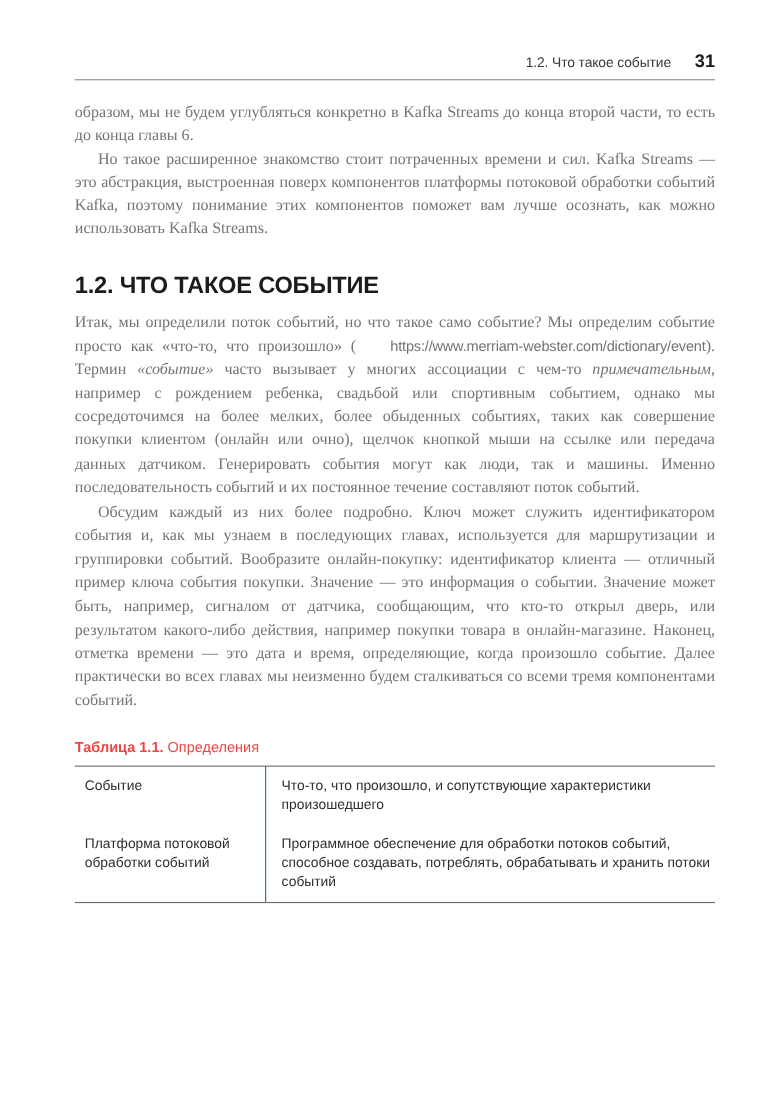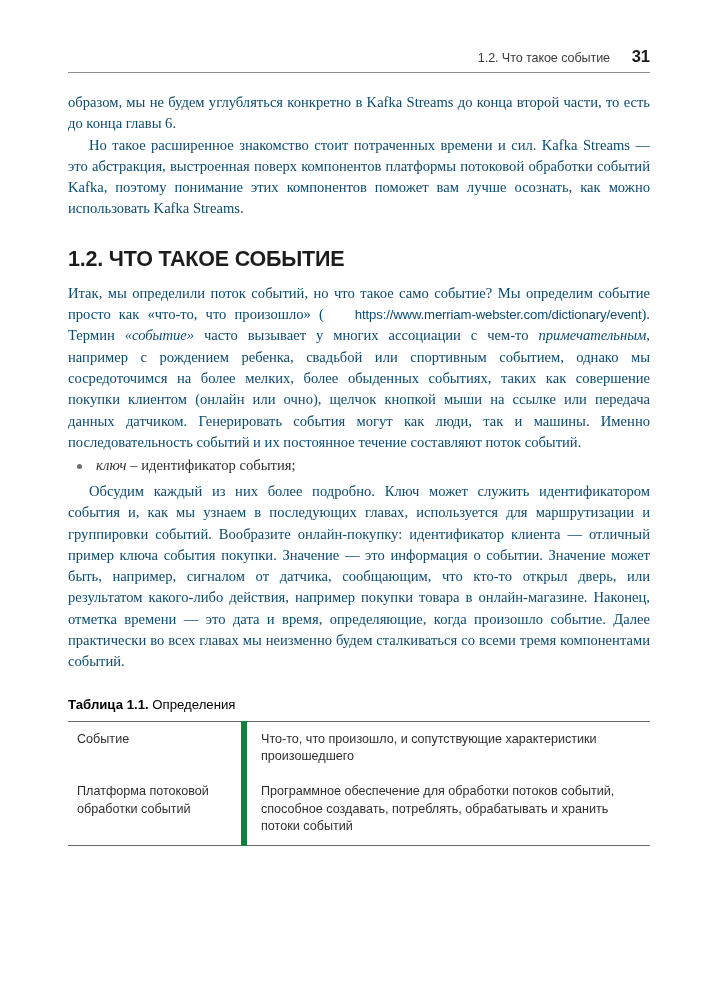--- a/index.html
+++ b/index.html
@@ -62,21 +62,21 @@
     width: 582px;
   }
 
   p.body {
     margin: 0;
     font-size: 14.6px;
     line-height: 21.3px;
     text-align: justify;
     text-justify: inter-word;
     hyphens: manual;
-    color: #0c4a6e;
+    color: #737373;
   }
   p.body.indent { text-indent: 21px; }
 
   .url {
     font-family: "Liberation Sans", "DejaVu Sans", sans-serif;
     font-size: 13.2px;
     letter-spacing: -0.15px;
     padding-left: 31px;
   }
   .ital { font-style: italic; }
@@ -114,21 +114,21 @@
     height: 5px;
     border-radius: 50%;
     background: #6f6f6f;
   }
 
   
   .table-caption {
     margin-top: 24px;
     font-family: "Liberation Sans", "DejaVu Sans", sans-serif;
     font-size: 13.2px;
-    color: #000000;
+    color: #ef4444;
   }
   .table-caption .cap-label { font-weight: bold; }
 
   table.deftable {
     margin-top: 9px;
     width: 582px;
     border-collapse: collapse;
     font-family: "Liberation Sans", "DejaVu Sans", sans-serif;
     font-size: 12.6px;
     color: #2f2f2f;
@@ -137,21 +137,21 @@
   }
   table.deftable td {
     vertical-align: top;
     padding: 9px 10px 9px 10px;
     line-height: 17.4px;
   }
   table.deftable td.term {
     width: 140px;
     padding-left: 9px;
     padding-right: 24px;
-    border-right: 6px solid #15803d;
+    border-right: 1px solid #15803d;
   }
   table.deftable td.def {
     padding-left: 14px;
     padding-right: 4px;
   }
 </style>
 </head>
 <body>
 
 <div class="page">
@@ -167,23 +167,20 @@
     <p class="body">образом, мы не будем углубляться конкретно в Kafka Streams до конца второй части, то есть до конца главы 6.</p>
 
     <p class="body indent">Но такое расширенное знакомство стоит потраченных времени и сил. Kafka Streams — это абстракция, выстроенная поверх компонентов платформы потоковой обработки событий Kafka, поэтому понимание этих компонентов поможет вам лучше осознать, как можно использовать Kafka Streams.</p>
 
     <h2 class="section-title">1.2. Что такое событие</h2>
 
     <p class="body"><span>Итак, мы определили поток событий, но что такое само событие? Мы определим событие просто как «что-то, что произошло» (</span><span class="url">https://www.merriam-webster.com/dictionary/event</span><span>). Термин </span><span class="ital">«событие»</span><span> часто вызывает у многих ассоциации с чем-то </span><span class="ital">примечательным</span><span>, например с рождением ребенка, свадьбой или спортивным событием, однако мы сосредоточимся на более мелких, более обыденных событиях, таких как совершение покупки клиентом (онлайн или очно), щелчок кнопкой мыши на ссылке или передача данных датчиком. Генерировать события могут как люди, так и машины. Именно последовательность событий и их постоянное течение составляют поток событий.</span></p>
 
 
     <ul class="bullets">
-      <li>
-        <span class="dot"></span><span class="ital">ключ</span><span> – идентификатор события;</span>
-      </li>
     </ul>
 
     <p class="body indent">Обсудим каждый из них более подробно. Ключ может служить идентификатором события и, как мы узнаем в последующих главах, используется для маршрутизации и группировки событий. Вообразите онлайн-покупку: идентификатор клиента — отличный пример ключа события покупки. Значение — это информация о событии. Значение может быть, например, сигналом от датчика, сообщающим, что кто-то открыл дверь, или результатом какого-либо действия, например покупки товара в онлайн-магазине. Наконец, отметка времени — это дата и время, определяющие, когда произошло событие. Далее практически во всех главах мы неизменно будем сталкиваться со всеми тремя компонентами событий.</p>
 
 
     <div class="table-caption">
       <span class="cap-label">Таблица 1.1.</span>
       <span>Определения</span>
     </div>
 

